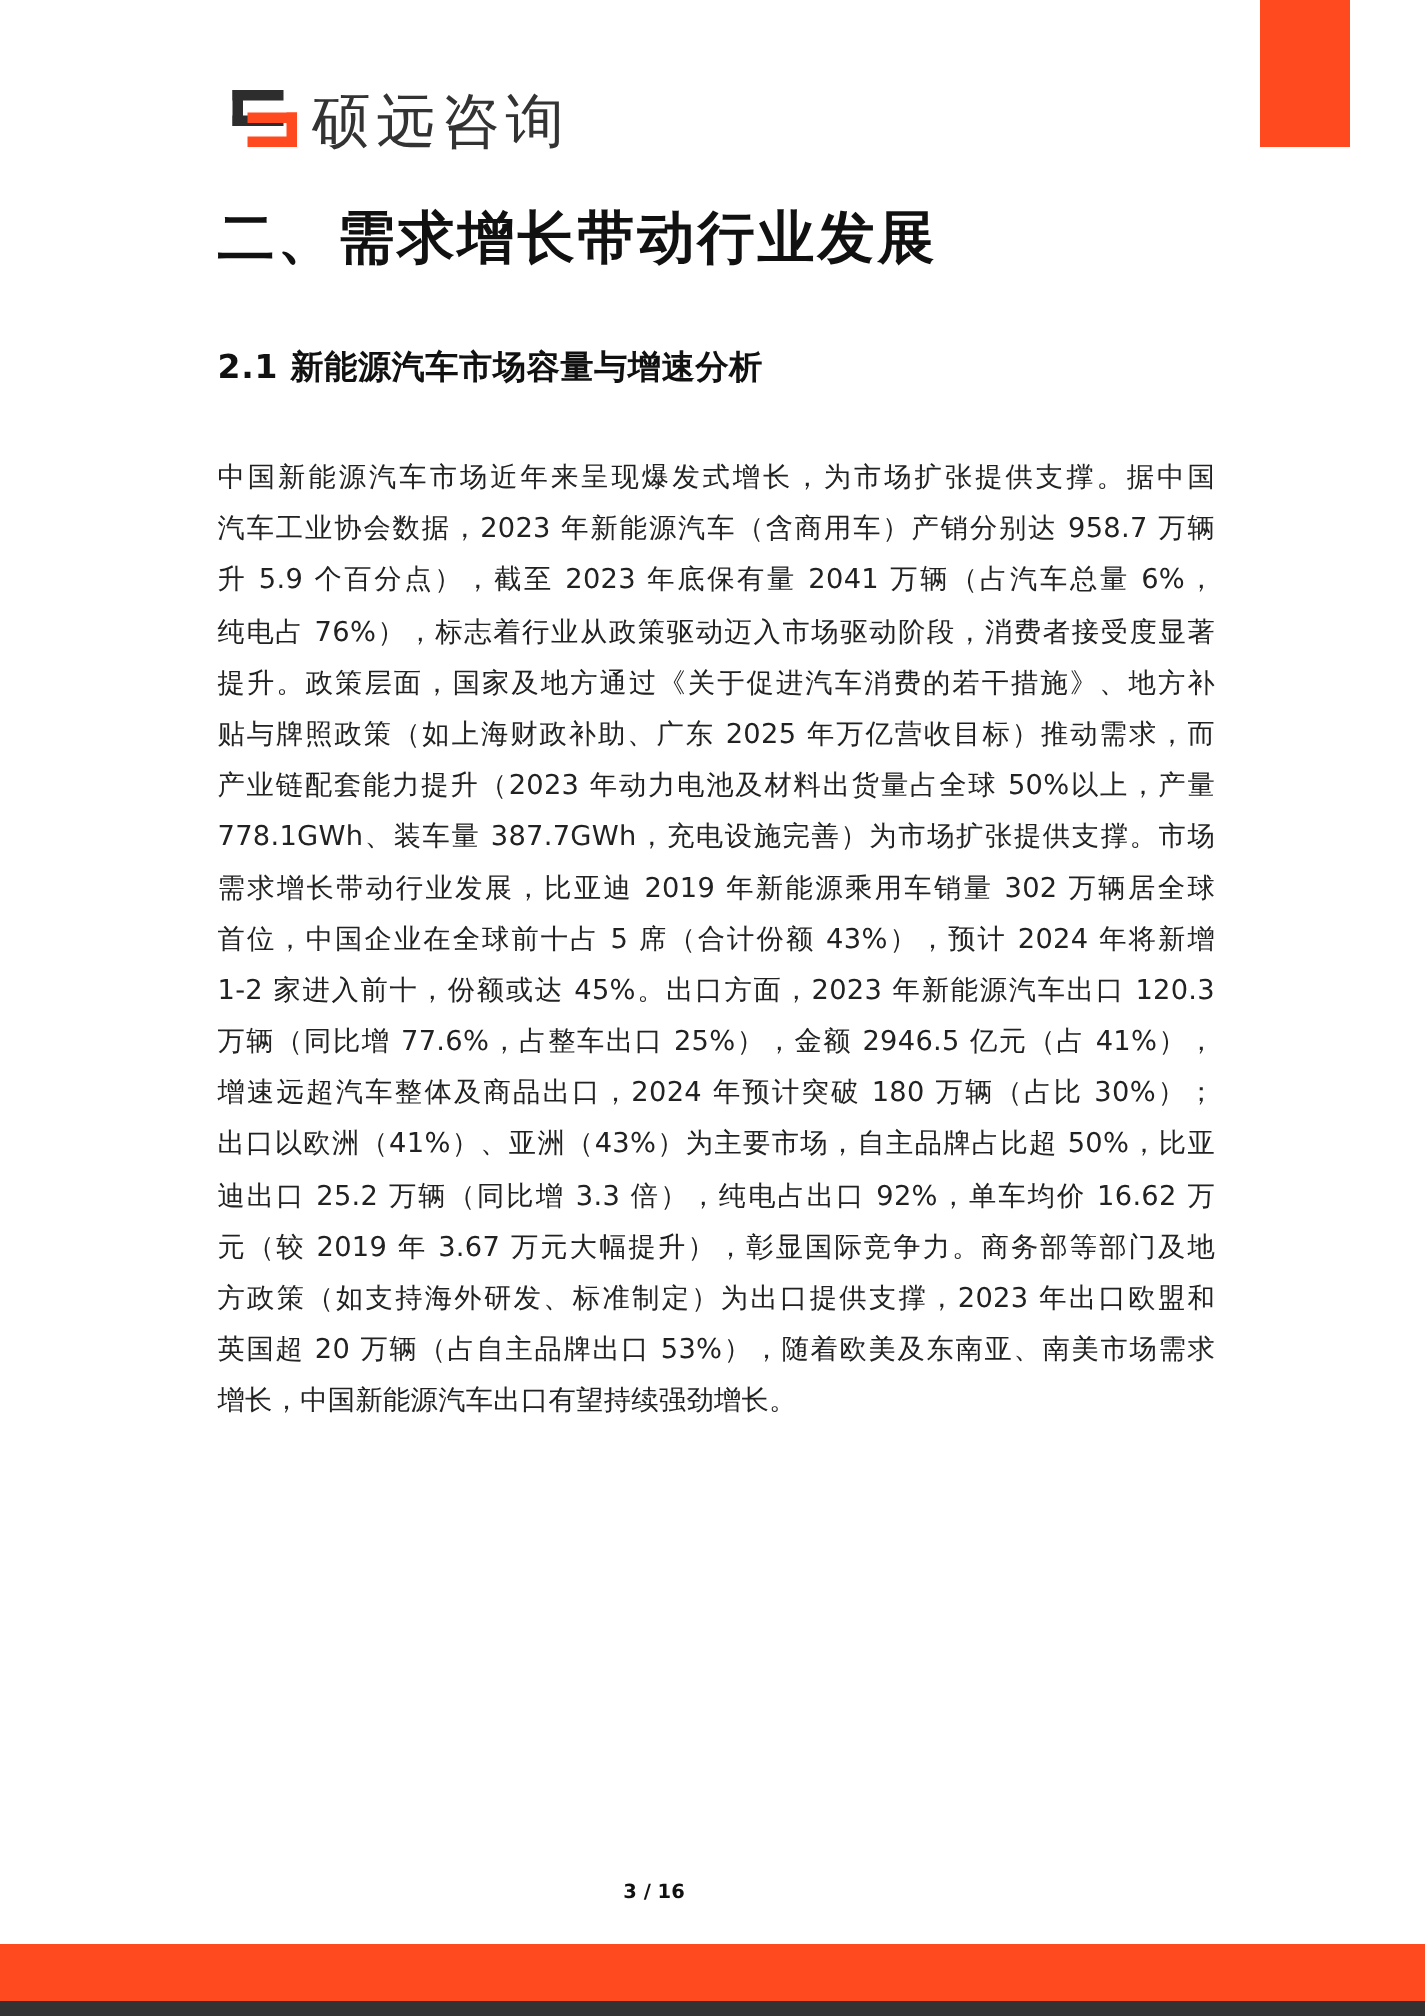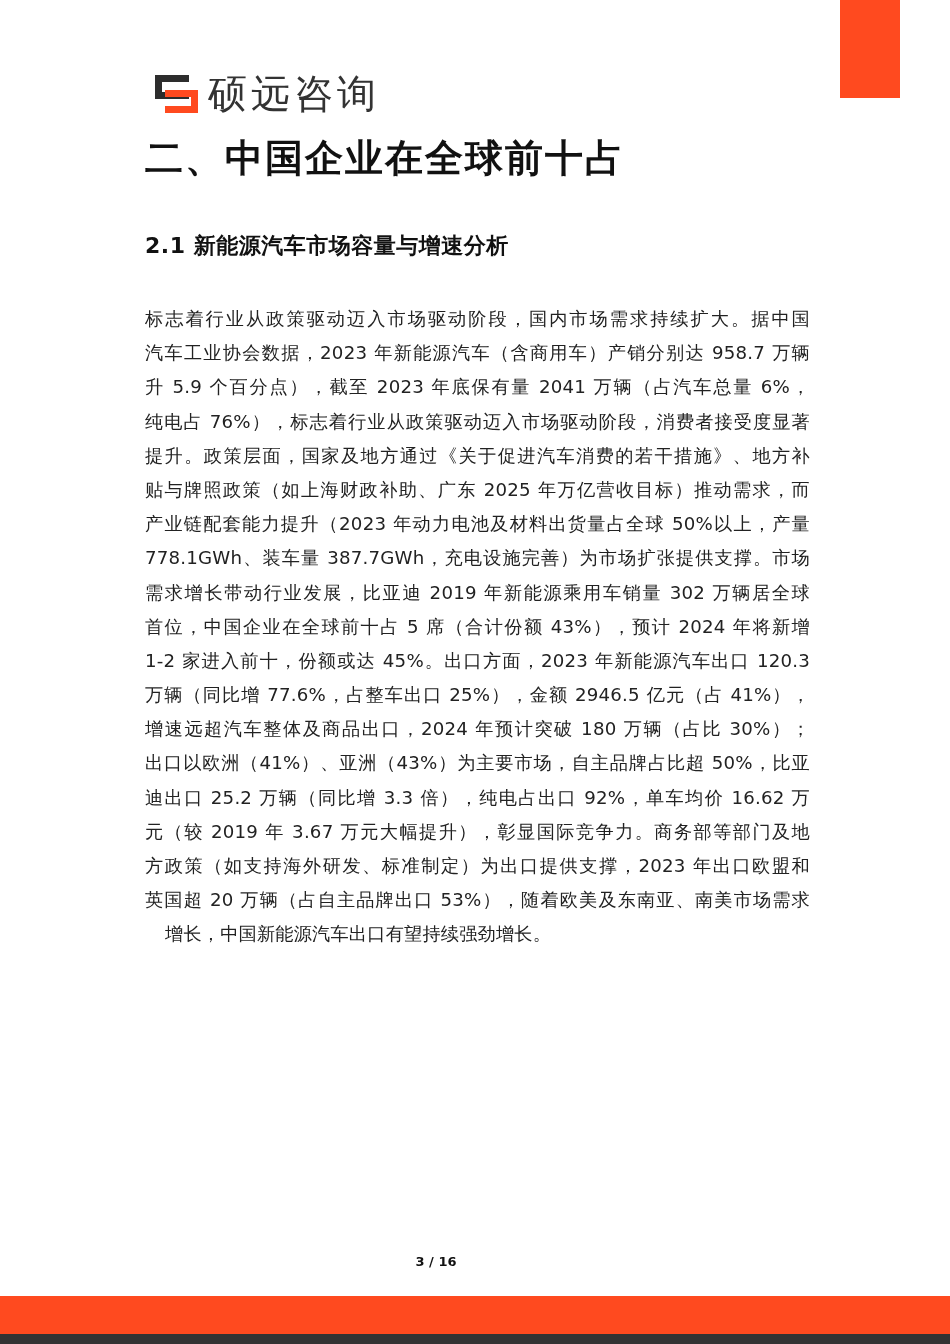--- a/index.html
+++ b/index.html
@@ -6,55 +6,55 @@
     body {
       width: 950px; height: 1344px; position: relative; overflow: hidden;
       background: #ffffff;
       font-family: "DejaVu Sans", "Liberation Sans", sans-serif;
       color: #1e1e1e;
     }
     .corner-block {
       position: absolute; left: 840px; top: 0; width: 60px; height: 98px;
       background: #ff4a1f;
     }
-    .logo { position: absolute; left: 155px; top: 72px; height: 44px; display: flex; align-items: center; }
+    .logo { position: absolute; left: 155px; top: 60px; height: 44px; display: flex; }
     .logo-mark { position: relative; width: 43px; height: 38px; margin-right: 10px; }
     .logo-mark .dark { position: absolute; left: 0; top: 0; width: 34px; height: 24px;
       border: 7px solid #2d2d2d; border-right: none; box-sizing: border-box; }
     .logo-mark .dark::after { content: ""; position: absolute; right: 0; bottom: -7px; }
     .logo-mark .orange { position: absolute; left: 10px; top: 15px; width: 33px; height: 23px;
       border: 7px solid #ff4a1f; border-left: none; box-sizing: border-box; }
     .logo-text { font-size: 39px; color: #333333; letter-spacing: 4px; font-weight: normal; line-height: 44px; }
     .h1 { position: absolute; left: 145px; top: 133px; font-size: 38px; font-weight: bold; color: #111; letter-spacing: 2px; line-height: 50px; }
     .h2 { position: absolute; left: 145px; top: 226px; font-size: 22px; font-weight: bold; color: #111; line-height: 40px; letter-spacing: 0.5px; }
     .body-text { position: absolute; left: 145px; top: 302px; width: 665px; }
     .line { font-size: 18.2px; line-height: 34.2px; height: 34.2px; white-space: nowrap; color: #222; text-align: justify; text-align-last: justify; letter-spacing: 0.2px; }
-    .line.last { text-align-last: left; margin-left: 20px; }
+    .line.last { text-align-last: left; }
     .page-num { position: absolute; left: 0; width: 872px; top: 1254px; text-align: center; font-size: 13px; font-weight: bold; color: #111; }
     .footer-orange { position: absolute; left: 0; top: 1296px; width: 950px; height: 38px; background: #ff4a1f; }
     .footer-dark { position: absolute; left: 0; top: 1334px; width: 950px; height: 10px; background: #333333; }
   </style>
 </head>
 <body>
 
 <div class="corner-block"></div>
 
 <div class="logo">
   <div class="logo-mark">
     <div class="dark"></div>
     <div class="orange"></div>
   </div>
   <span class="logo-text">硕远咨询</span>
 </div>
 
-<h1 class="h1" style="margin:0">二、中国企业在全球前十占</h1>
+<h1 class="h1" style="margin:0">二、需求增长带动行业发展</h1>
 <h2 class="h2" style="margin:0">2.1 新能源汽车市场容量与增速分析</h2>
 
 <div class="body-text">
-  <div class="line">标志着行业从政策驱动迈入市场驱动阶段，国内市场需求持续扩大。据中国</div>
+  <div class="line">中国新能源汽车市场近年来呈现爆发式增长，为市场扩张提供支撑。据中国</div>
   <div class="line">汽车工业协会数据，2023 年新能源汽车（含商用车）产销分别达 958.7 万辆</div>
   <div class="line">升 5.9 个百分点），截至 2023 年底保有量 2041 万辆（占汽车总量 6%，</div>
   <div class="line">纯电占 76%），标志着行业从政策驱动迈入市场驱动阶段，消费者接受度显著</div>
   <div class="line">提升。政策层面，国家及地方通过《关于促进汽车消费的若干措施》、地方补</div>
   <div class="line">贴与牌照政策（如上海财政补助、广东 2025 年万亿营收目标）推动需求，而</div>
   <div class="line">产业链配套能力提升（2023 年动力电池及材料出货量占全球 50%以上，产量</div>
   <div class="line">778.1GWh、装车量 387.7GWh，充电设施完善）为市场扩张提供支撑。市场</div>
   <div class="line">需求增长带动行业发展，比亚迪 2019 年新能源乘用车销量 302 万辆居全球</div>
   <div class="line">首位，中国企业在全球前十占 5 席（合计份额 43%），预计 2024 年将新增</div>
   <div class="line">1-2 家进入前十，份额或达 45%。出口方面，2023 年新能源汽车出口 120.3</div>

